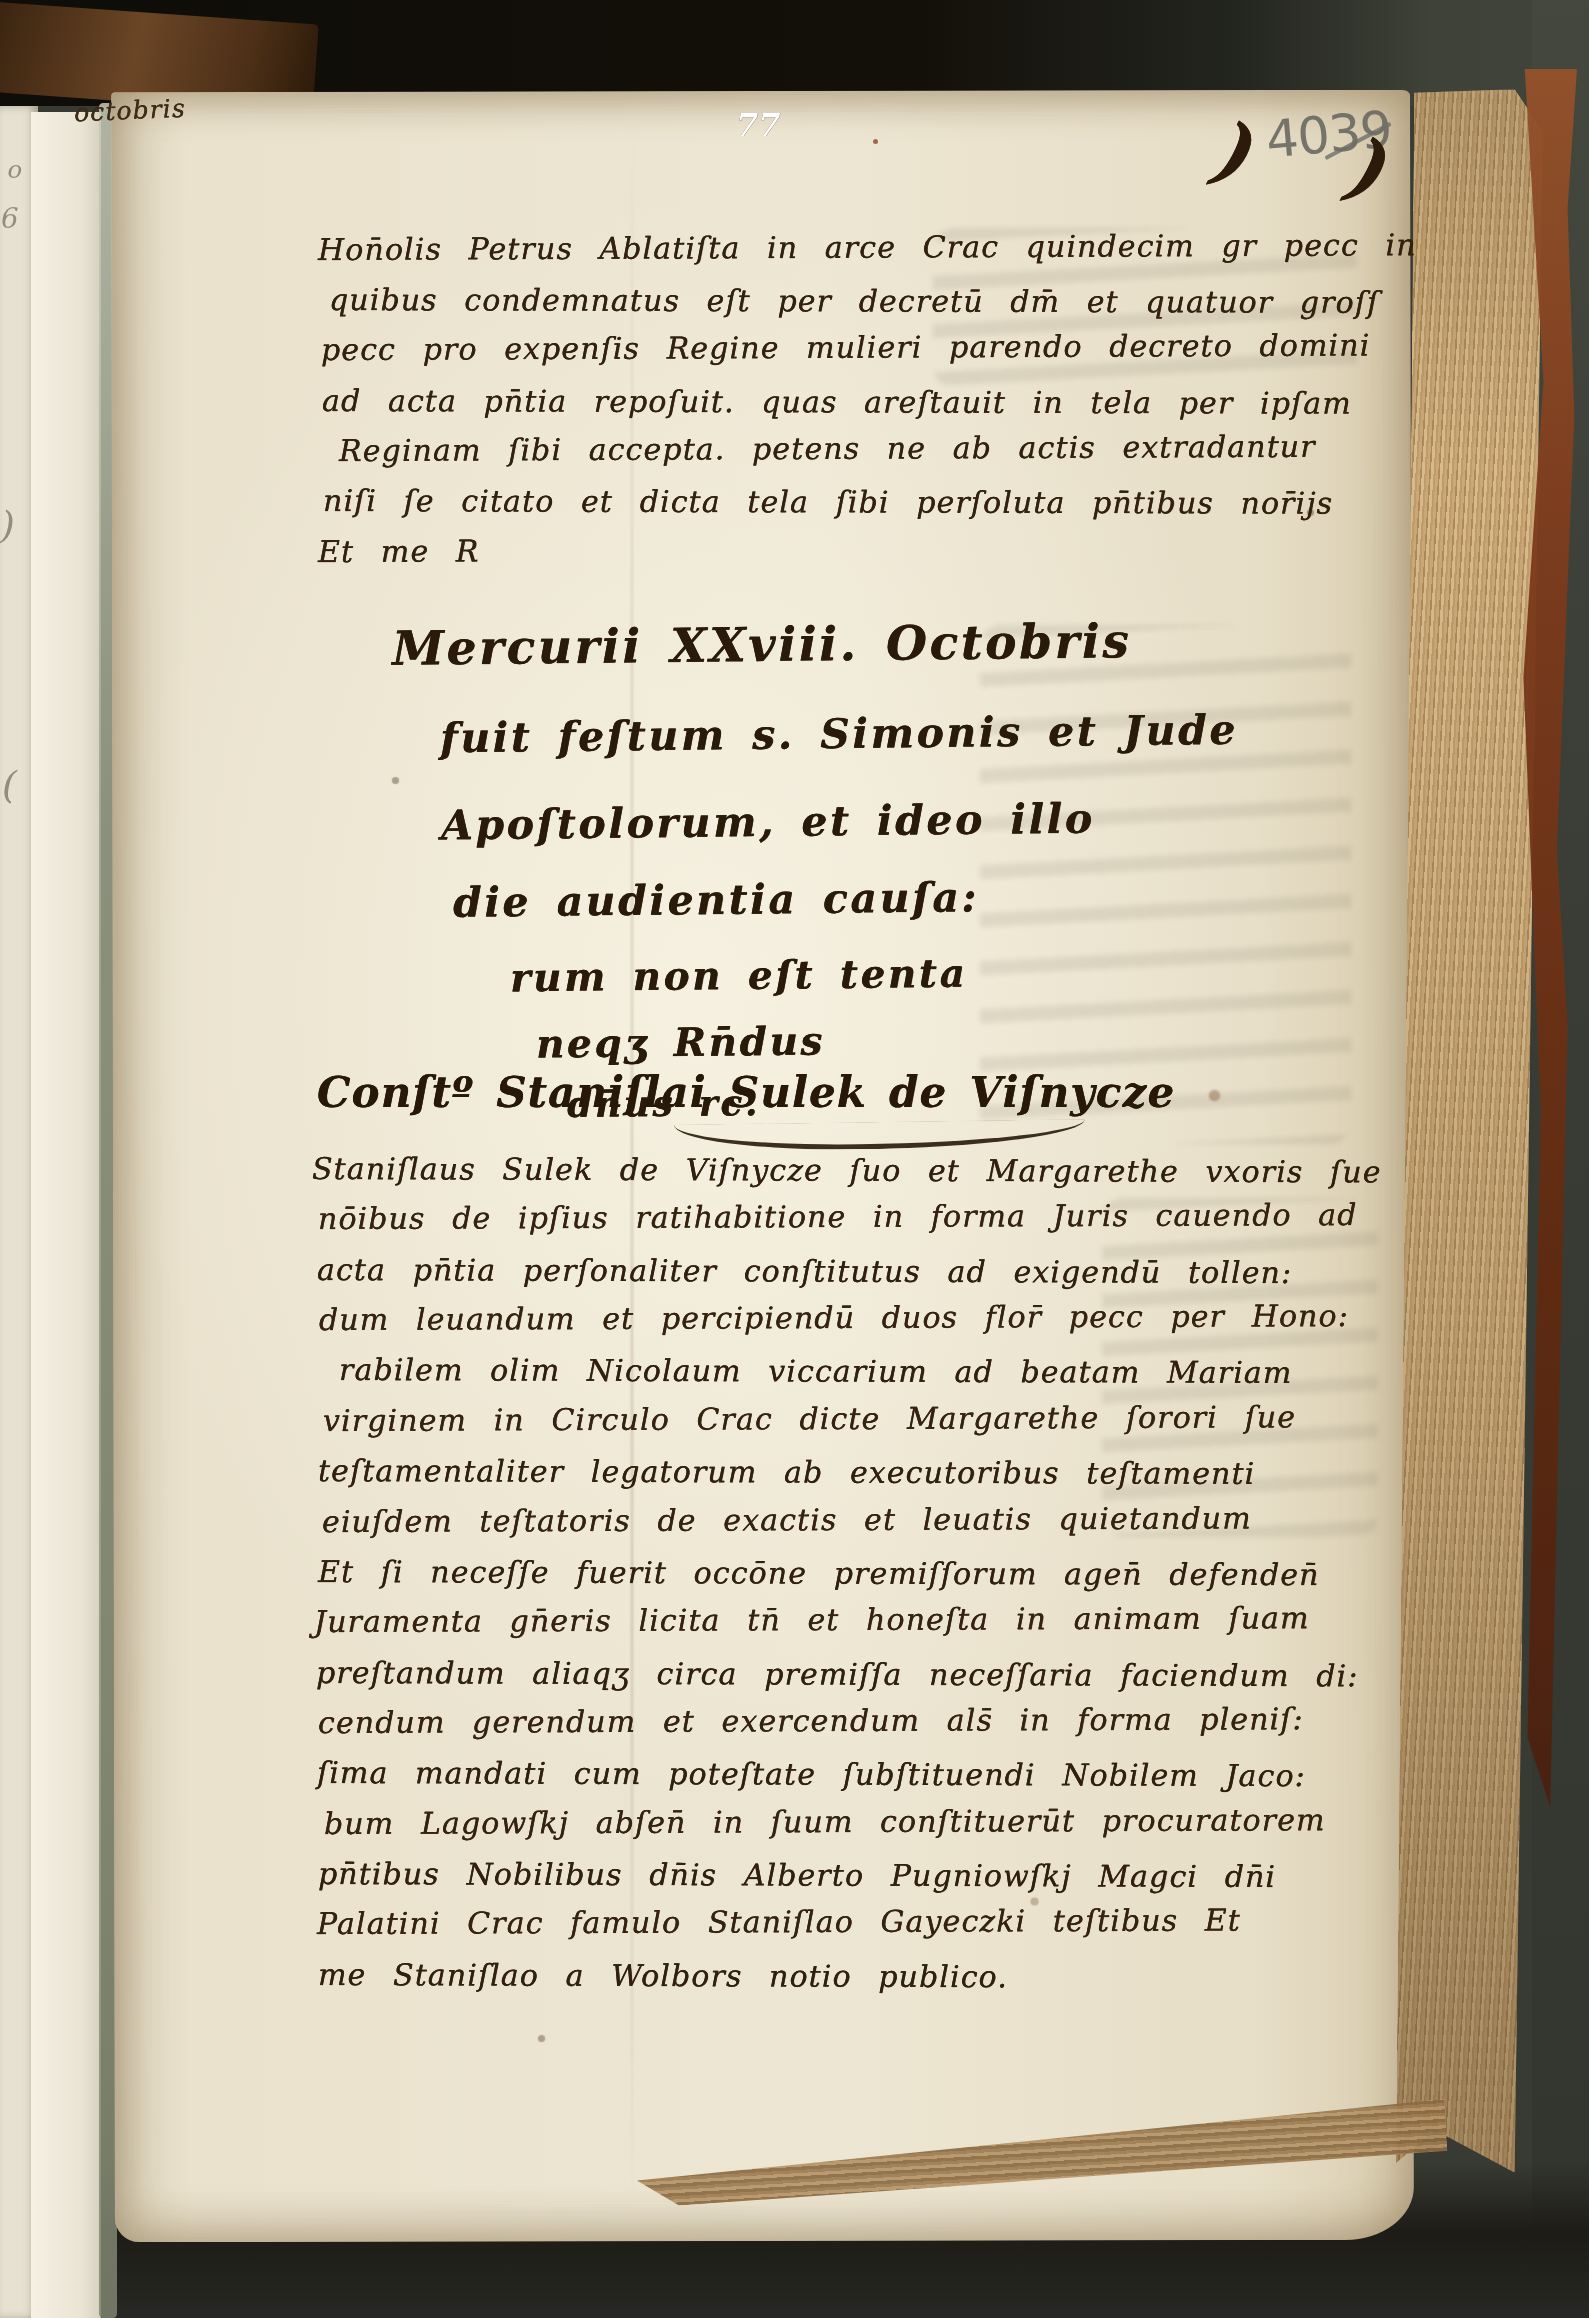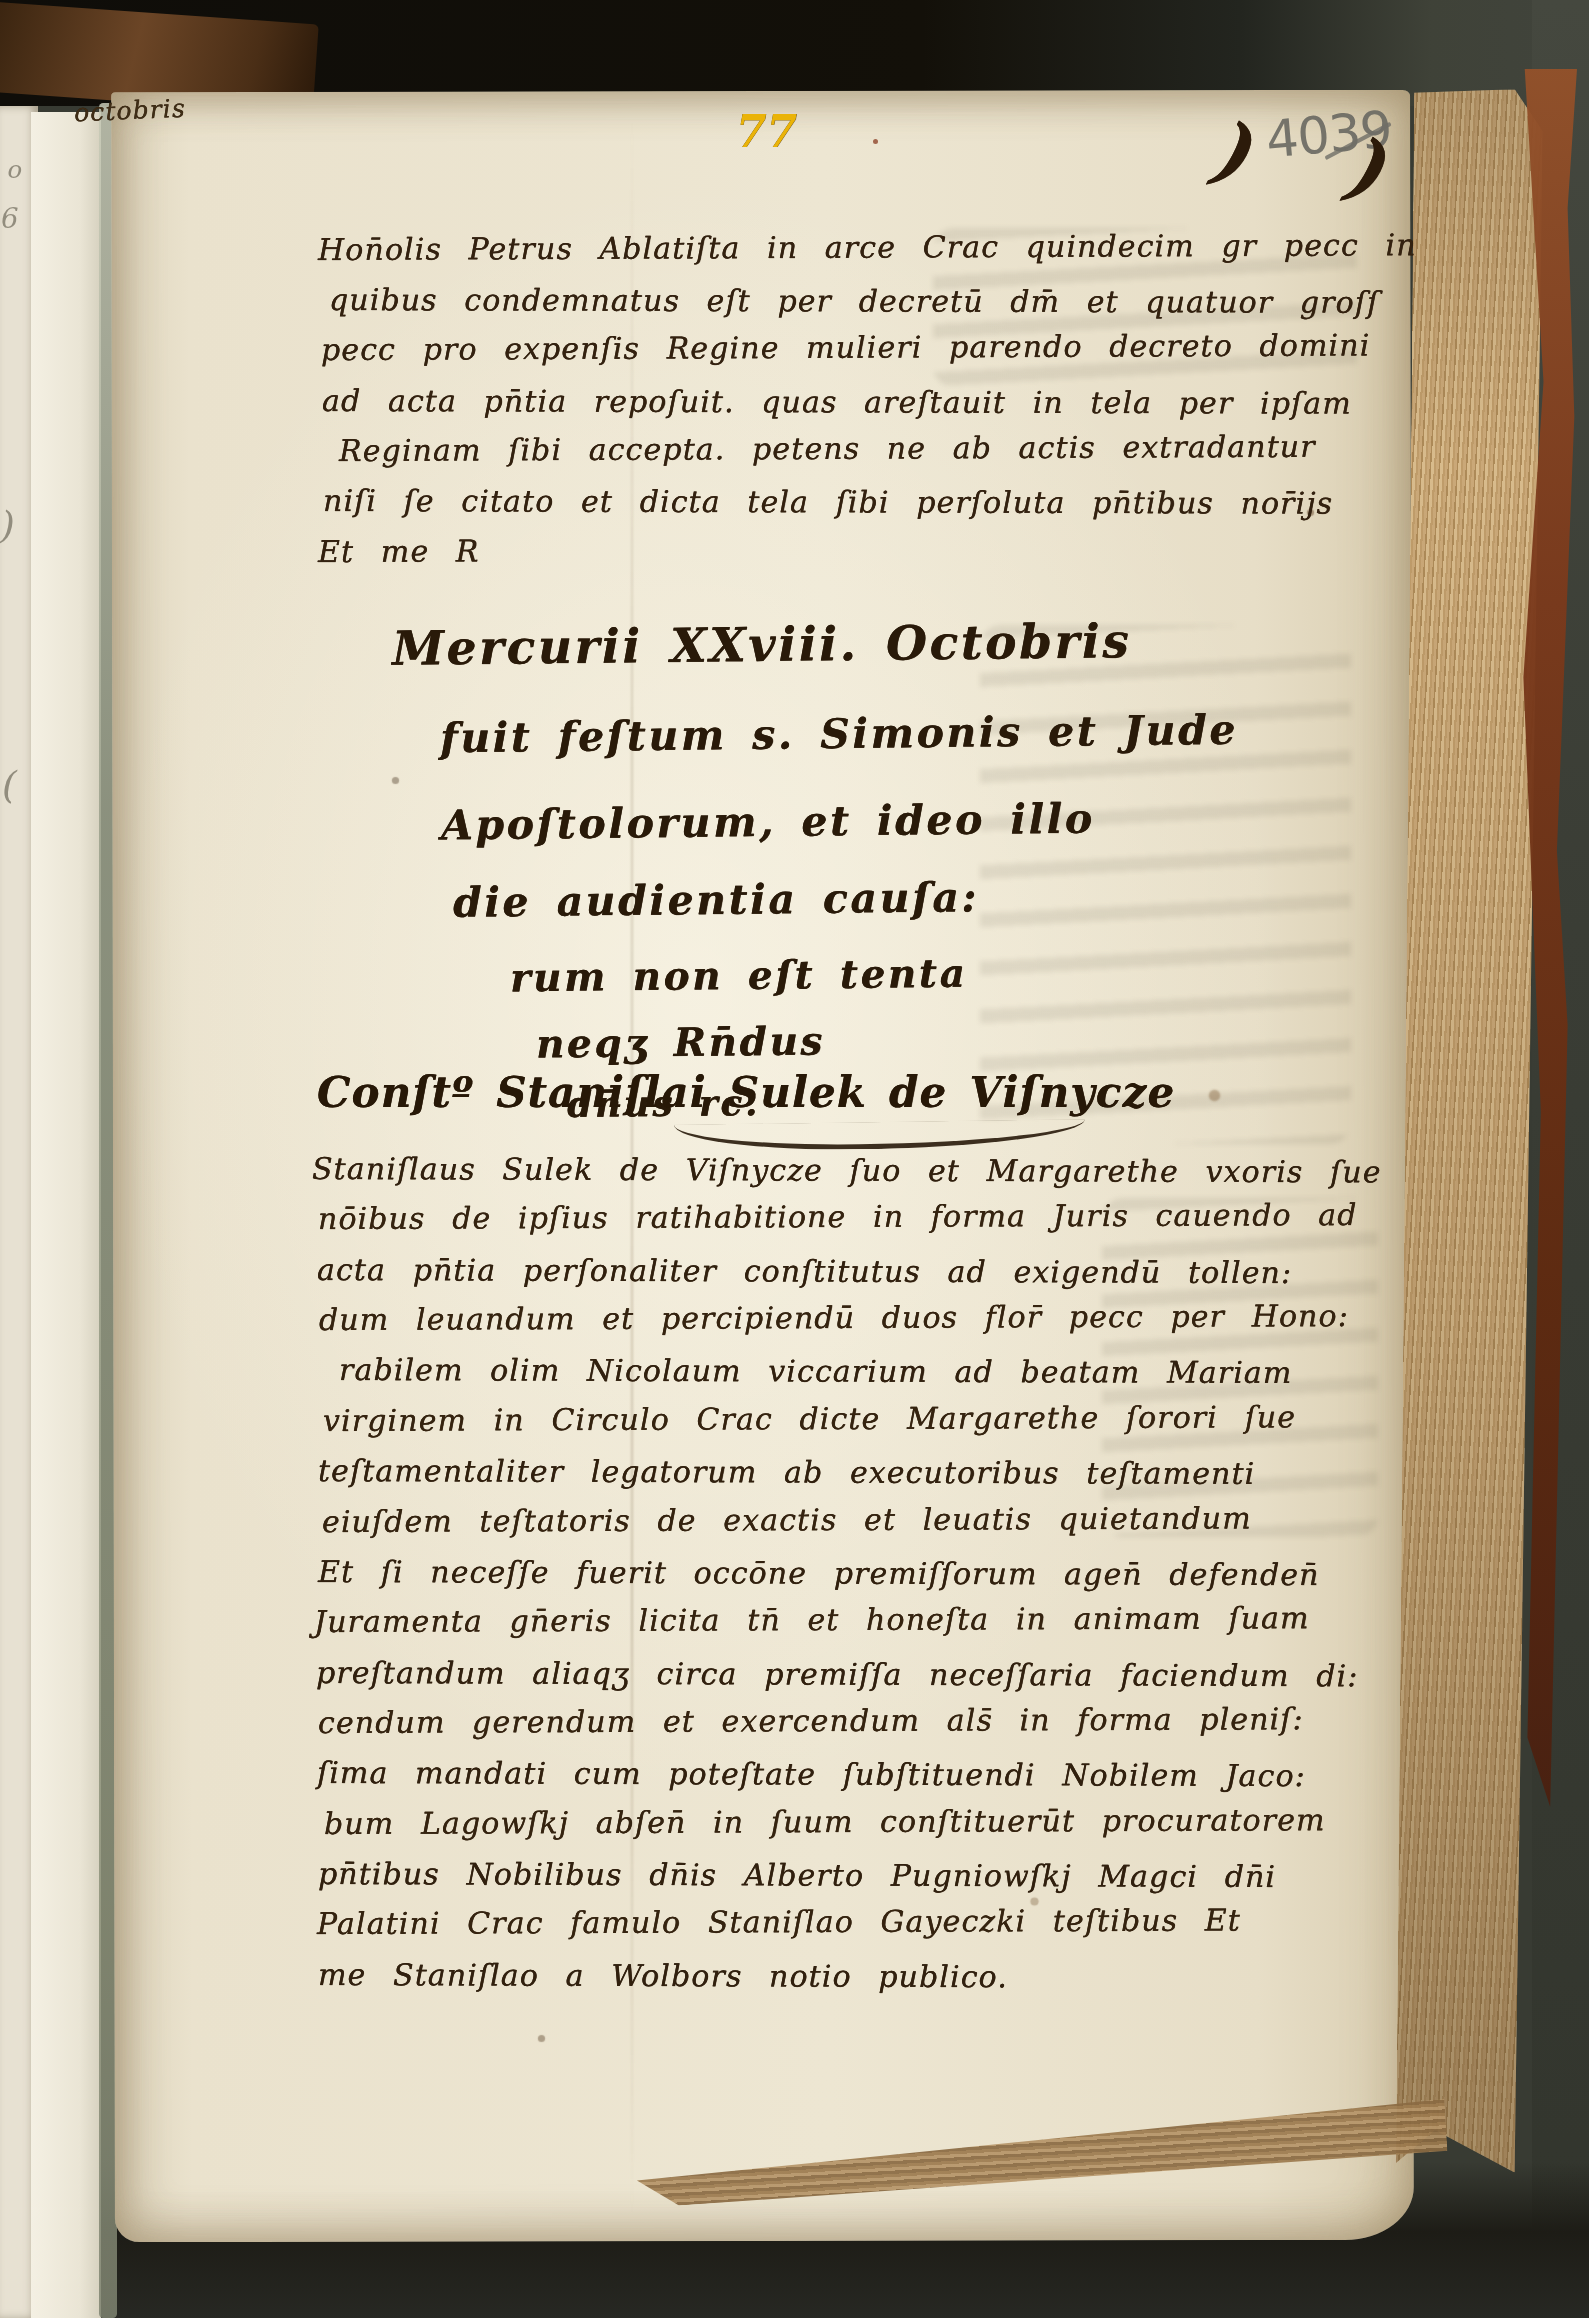--- a/index.html
+++ b/index.html
@@ -69,21 +69,21 @@
     box-shadow:339px 954px 2.1px 3.2px rgba(110,70,30,.35),
                435px 371px 1.1px 1.1px rgba(90,60,30,.45),
                -480px 639px 1.1px 1.1px rgba(70,50,30,.4),
                -334px 1897px 1.1px 1.1px rgba(80,55,30,.4),
                159px 1760px 1.1px 1.6px rgba(100,65,30,.3);}
 
   
   .ms{position:absolute;font-style:italic;color:#33210f;white-space:nowrap;
       text-shadow:0 0 0.5px rgba(45,28,12,.85),0.3px 0.2px 0 rgba(45,28,12,.5);}
   .note-oct{font-size:25px;transform:rotate(-2.5deg);color:#3f2d16;letter-spacing:1.1px;}
-  .pageno{font-size:44px;font-weight:bold;color:#eab308;}
+  .pageno{font-size:32px;font-weight:bold;color:#ffffff;}
   .folio{font-family:"DejaVu Sans",sans-serif;font-style:normal;font-size:51px;
          color:#6a6962;letter-spacing:-1.1px;transform:rotate(-5deg);
          text-shadow:none;opacity:.9;}
   .folio-strike{position:absolute;left:1321px;top:139px;width:74px;height:3.7px;
          background:#6f6e66;transform:rotate(-28deg);opacity:.8;border-radius:1.6px;}
   .head{font-weight:bold;color:#271807;}
   .head1{font-size:45px;letter-spacing:1.6px;word-spacing:7.4px;}
   .flourish{font-size:74px;color:#2c1b0a;transform:rotate(7deg) skewX(-10deg);
             letter-spacing:37px;font-weight:bold;}
   .bodyline{font-size:30px;letter-spacing:1.1px;word-spacing:16px;}

